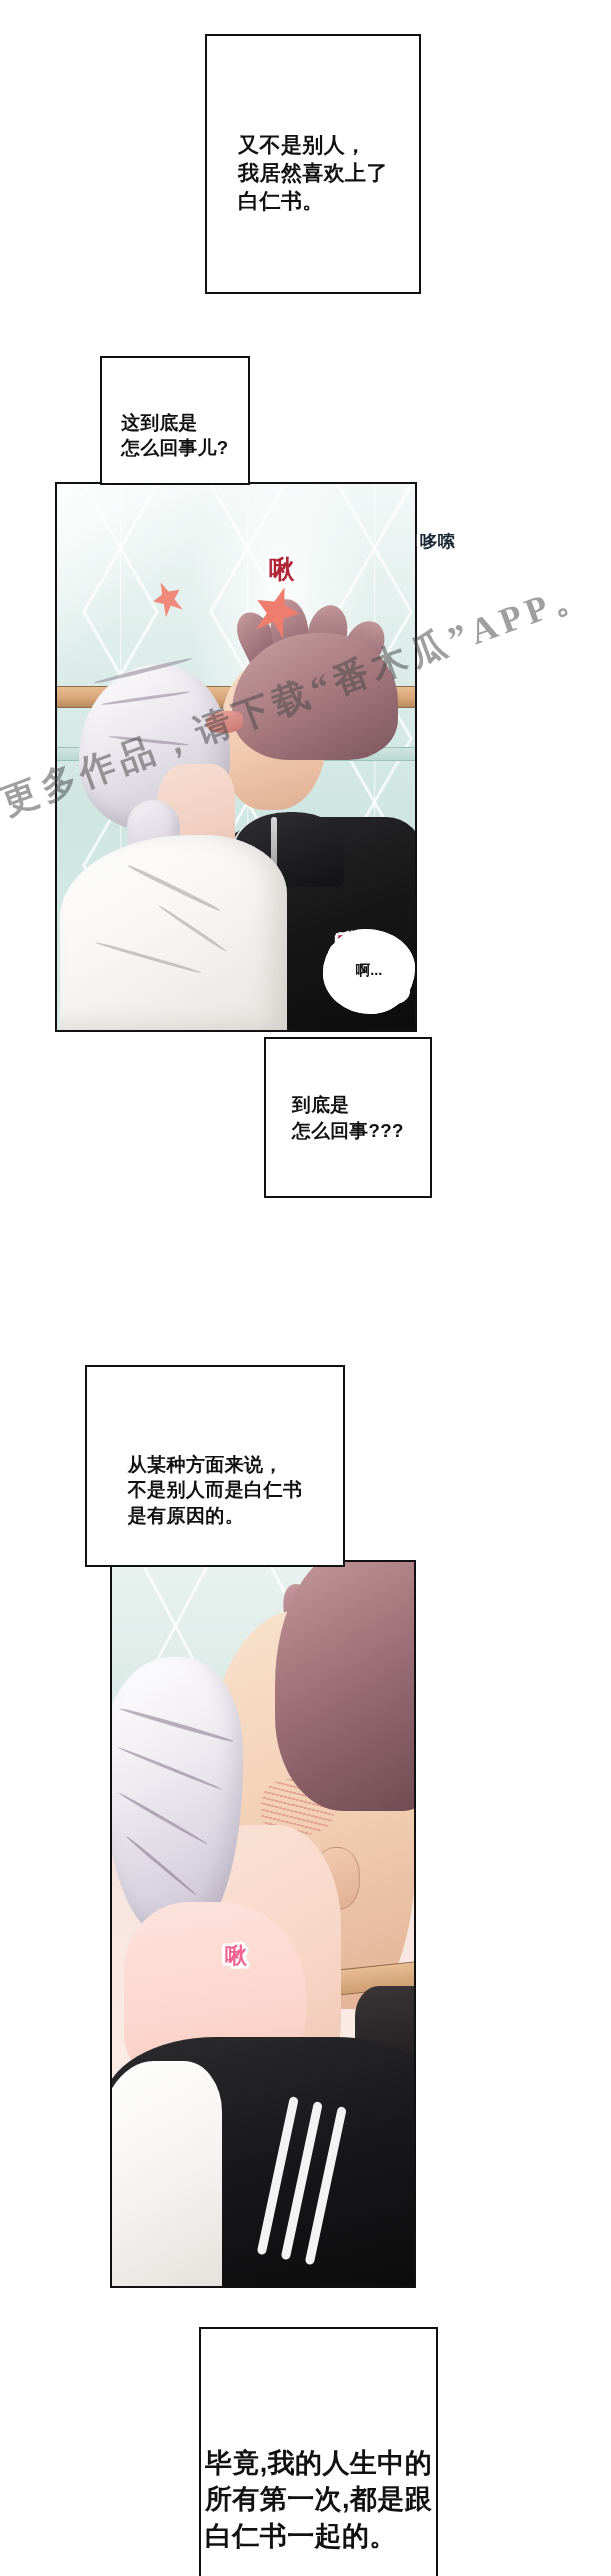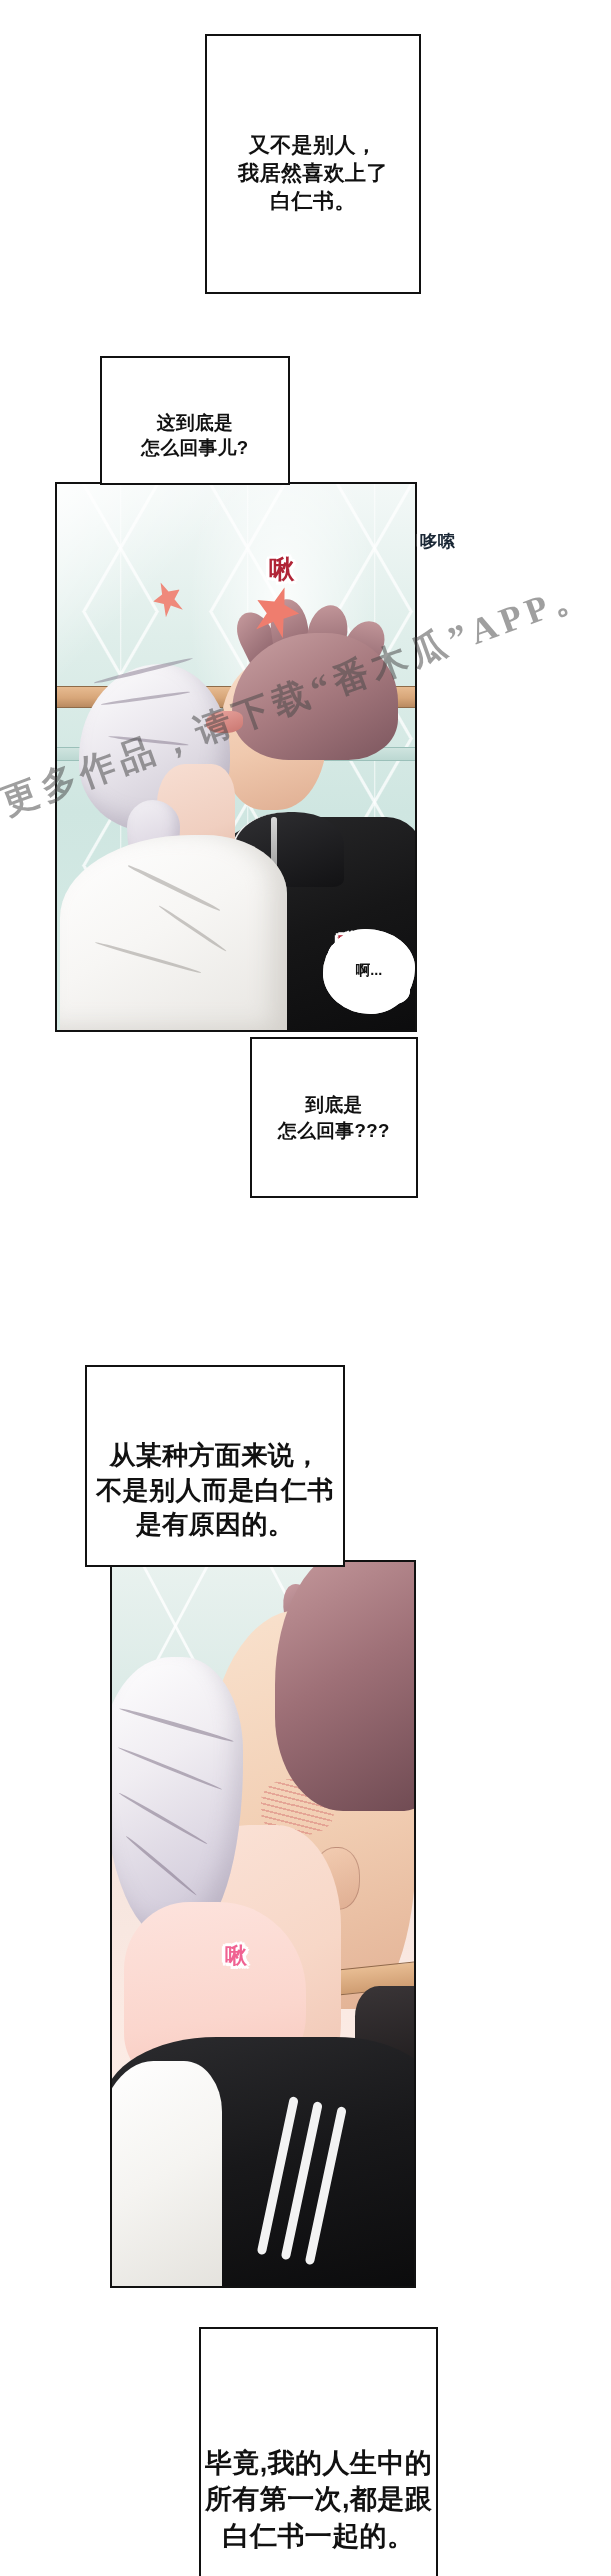--- a/index.html
+++ b/index.html
@@ -20,42 +20,41 @@
   .cap {
     position: absolute;
     background: #ffffff;
     border: 2.5px solid #111111;
     display: flex;
     align-items: center;
     justify-content: center;
     z-index: 40;
   }
   .cap-text {
-    text-align: center;
     color: #111111;
     font-weight: 700;
     line-height: 1.34;
     letter-spacing: 0.4px;
     white-space: pre-line;
   }
 
   #cap1 { left: 205px; top: 34px; width: 216px; height: 260px; }
   #cap1 .cap-text { font-size: 21px; padding-top: 18.7px; }
 
-  #cap2 { left: 100px; top: 356px; width: 190px; height: 129px; }
+  #cap2 { left: 100px; top: 356px; width: 150px; height: 129px; }
   #cap2 .cap-text { font-size: 18.7px; padding-top: 29px; }
 
-  #cap3 { left: 250px; top: 1037px; width: 168px; height: 161px; }
+  #cap3 { left: 264px; top: 1037px; width: 168px; height: 161px; }
   #cap3 .cap-text { font-size: 18.7px; }
 
   #cap4 { left: 246px; top: 1277px; width: 121px; height: 92px; }
   #cap4 .cap-text { font-size: 18.7px; padding-bottom: 12px; }
 
   #cap5 { left: 85px; top: 1365px; width: 260px; height: 202px; }
-  #cap5 .cap-text { font-size: 26px; padding-top: 48px; }
+  #cap5 .cap-text { font-size: 19px; padding-top: 48px; }
 
   #cap6 { left: 199px; top: 2327px; width: 239px; height: 255px; }
   #cap6 .cap-text { font-size: 27px; padding-top: 90px; }
 
   
   .panel {
     position: absolute;
     border: 2.5px solid #111111;
     overflow: hidden;
     z-index: 10;

